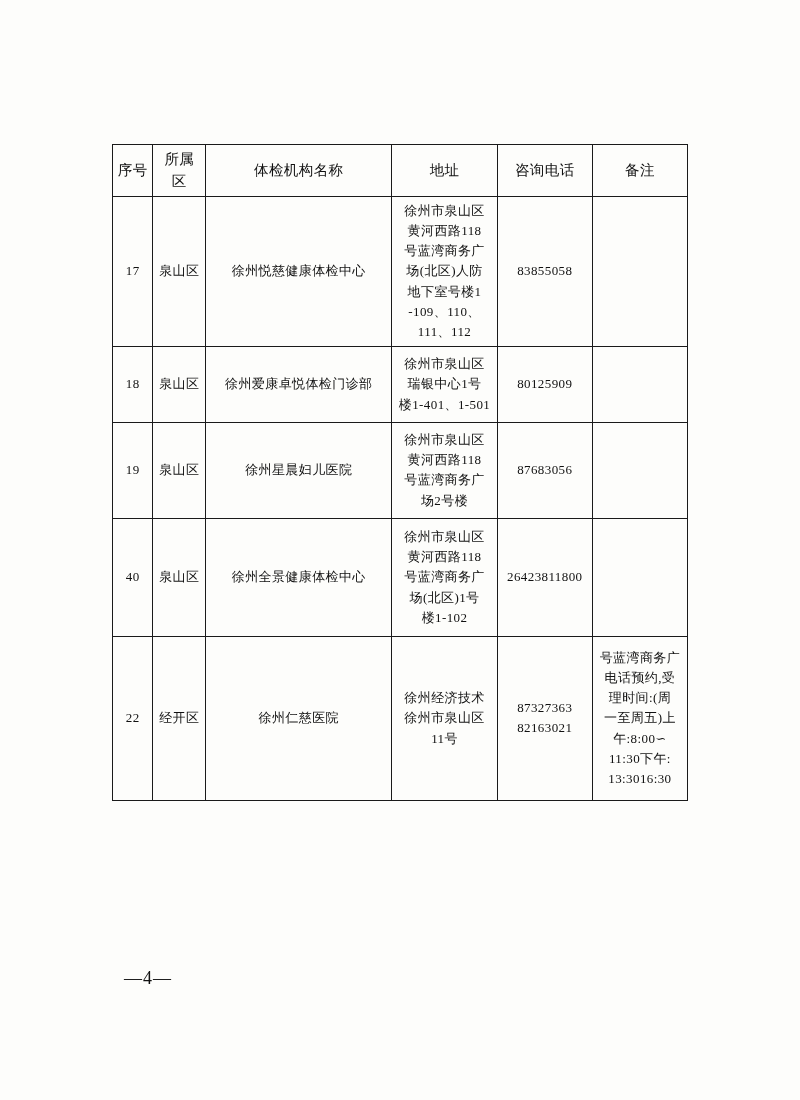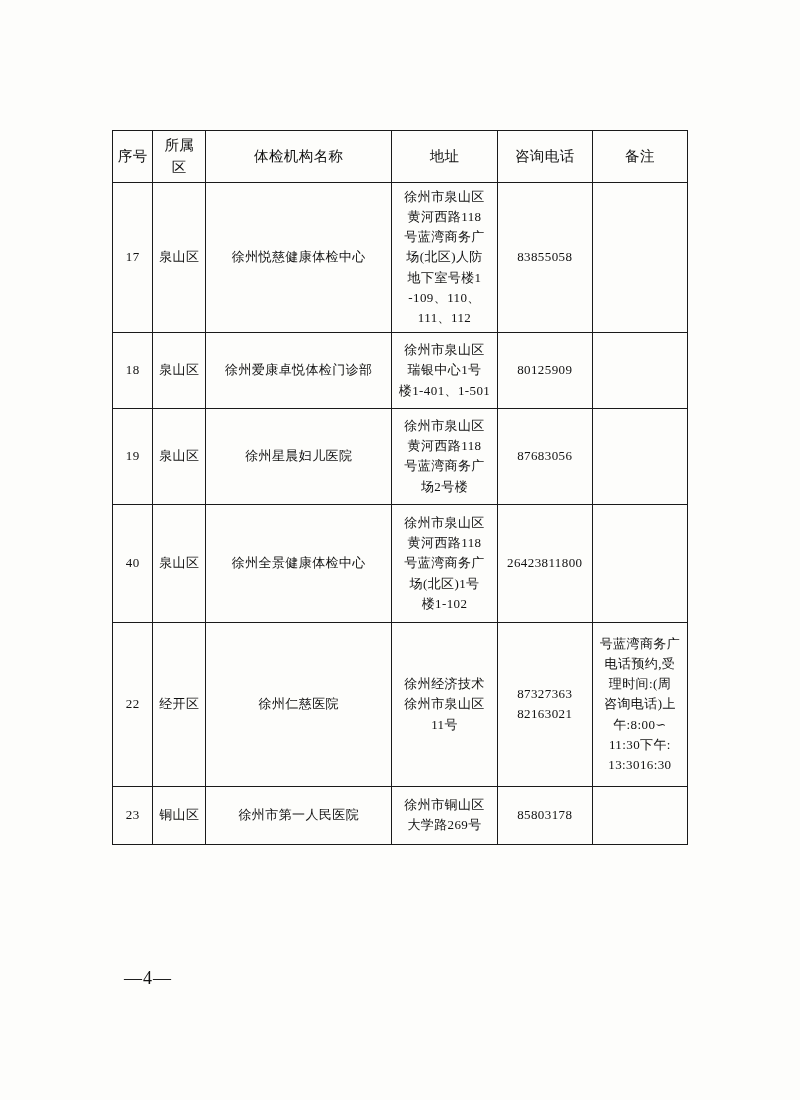--- a/index.html
+++ b/index.html
@@ -19,21 +19,21 @@
     position: absolute;
     left: 0;
     top: 0;
     width: 800px;
     height: 1100px;
     background: #fdfdfb;
   }
   .doc-table {
     position: absolute;
     left: 112px;
-    top: 130px;
+    top: 144px;
     width: 576px;
     border-collapse: collapse;
     table-layout: fixed;
   }
   .doc-table td, .doc-table th {
     border: 1px solid #1a1a1a;
     padding: 4px 5px;
     font-size: 13px;
     line-height: 1.55;
     vertical-align: middle;
@@ -174,37 +174,26 @@
           <span class="addr-block">11号</span>
         </td>
         <td class="tel-cell">
           <span class="addr-block">87327363</span>
           <span class="addr-block">82163021</span>
         </td>
         <td class="cell-multiline">
           <span class="addr-block">号蓝湾商务广</span>
           <span class="addr-block">电话预约,受</span>
           <span class="addr-block">理时间:(周</span>
-          <span class="addr-block">咨询电话)上</span>
+          <span class="addr-block">一至周五)上</span>
           <span class="addr-block">午:8:00∽</span>
           <span class="addr-block">11:30下午:</span>
           <span class="addr-block">13:3016:30</span>
         </td>
       </tr>
 
-      <tr style="height:58px;">
-        <td>23</td>
-        <td>铜山区</td>
-        <td>徐州市第一人民医院</td>
-        <td class="cell-multiline">
-          <span class="addr-block">徐州市铜山区</span>
-          <span class="addr-block">大学路269号</span>
-        </td>
-        <td class="tel-cell">85803178</td>
-        <td></td>
-      </tr>
 
     </tbody>
   </table>
 
   <div class="page-number">—4—</div>
 
 </div>
 
 </body></html>

